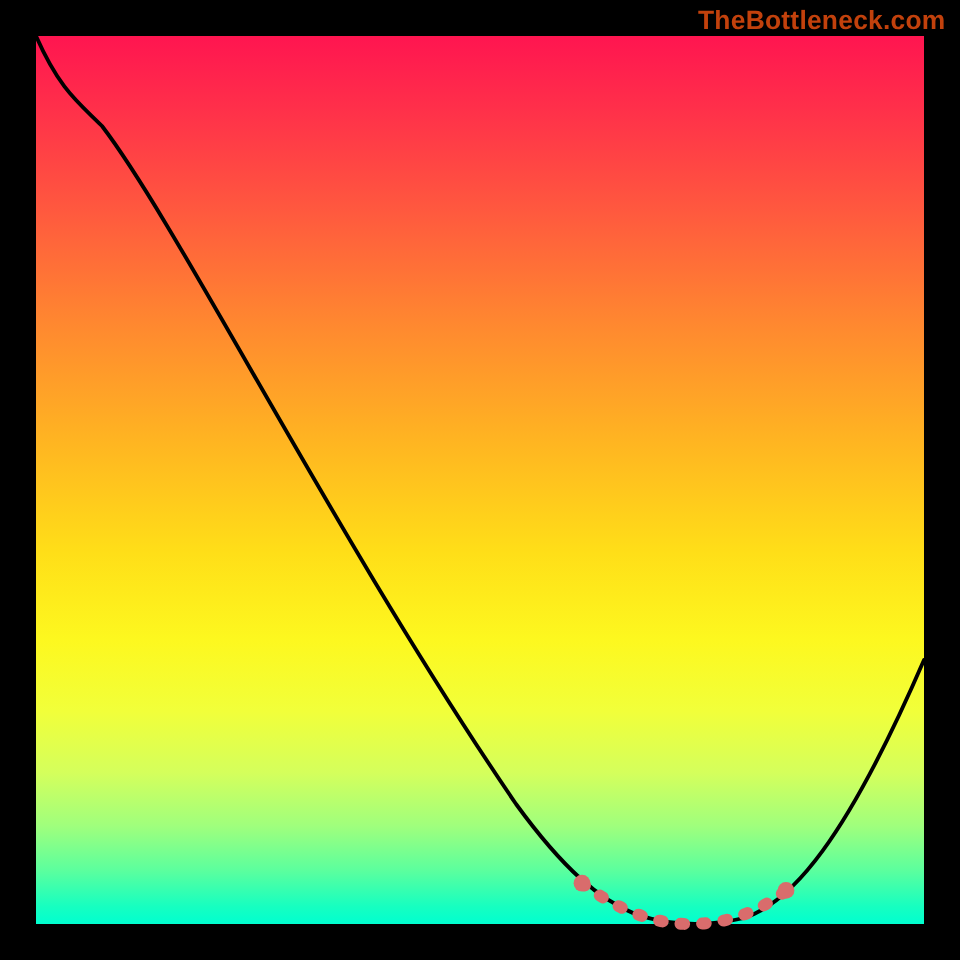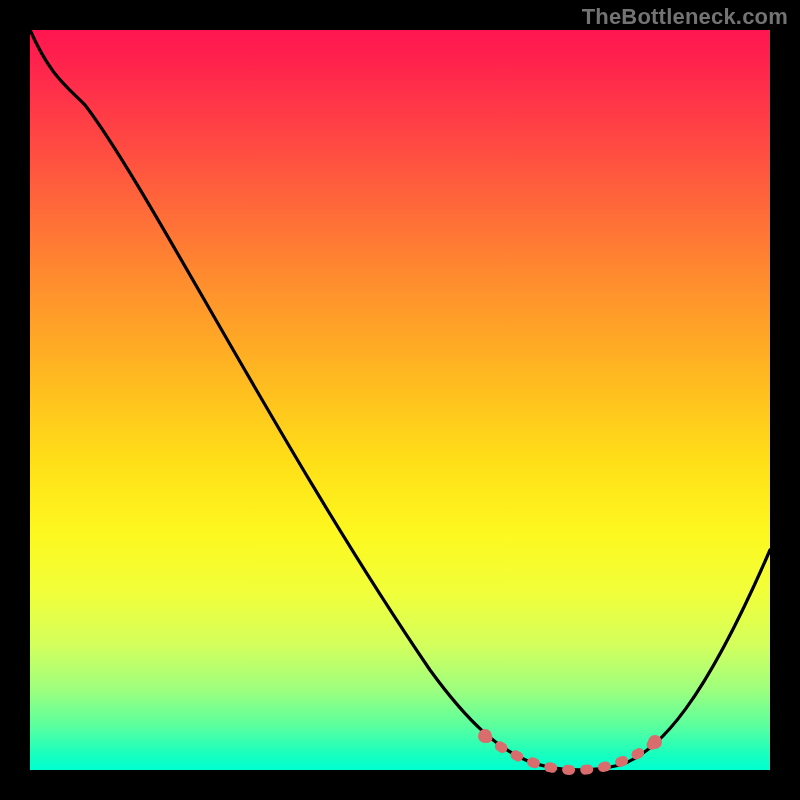--- a/index.html
+++ b/index.html
@@ -16,21 +16,21 @@
     height: 800px;
     background: #000;
   }
   .watermark {
     position: absolute;
     top: 4px;
     right: 12px;
     font-family: Arial, Helvetica, sans-serif;
     font-size: 22px;
     font-weight: bold;
-    color: #737373;
+    color: #c2410c;
     letter-spacing: 0.2px;
   }
   .plot {
     position: absolute;
     left: 30px;
     top: 30px;
     width: 740px;
     height: 740px;
     background: linear-gradient(to bottom,
       #ff1550 0%,

